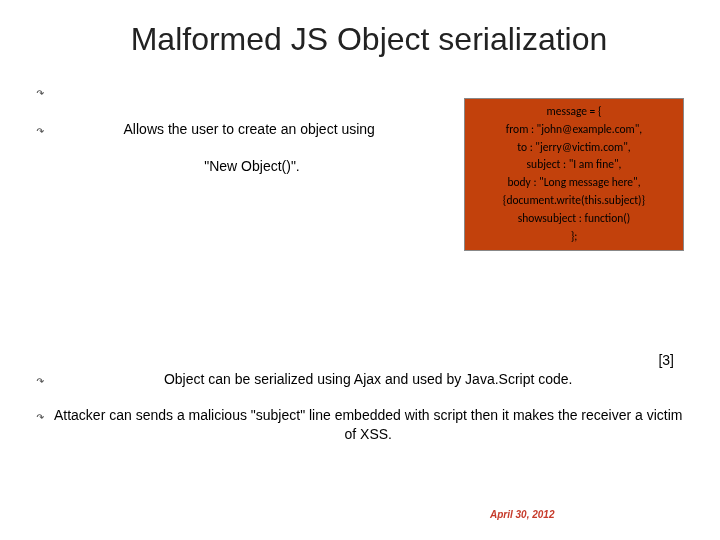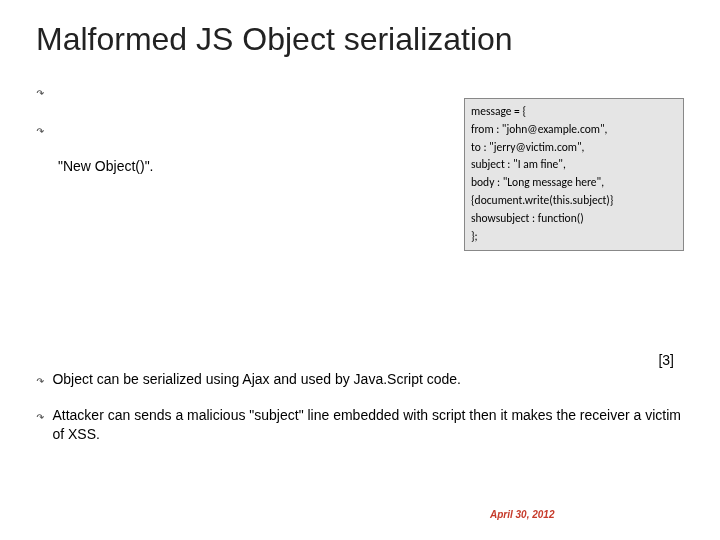--- a/index.html
+++ b/index.html
@@ -9,20 +9,21 @@
     background: #fff;
     font-family: Arial, Helvetica, sans-serif;
     position: relative;
     overflow: hidden;
   }
   .slide {
     width: 100%;
     height: 100%;
     padding: 20px 18px 0 36px;
     position: relative;
+    text-align: center;
   }
   .title {
     font-size: 32px;
     color: #222;
     font-weight: normal;
     margin-bottom: 24px;
     line-height: 1.2;
   }
   .content {
     position: relative;
@@ -56,21 +57,21 @@
     position: absolute;
     right: 36px;
     top: 98px;
     width: 220px;
     border: 1px solid #888;
     padding: 4px 6px;
     font-family: Calibri, Arial, sans-serif;
     font-size: 11.5px;
     line-height: 1.55;
     color: #000;
-    background: #e5e5e5;
+    background: #c2410c;
   }
   .code-line { white-space: nowrap; }
   .ref-tag {
     position: absolute;
     right: 46px;
     top: 352px;
     font-size: 14px;
     color: #000;
   }
   .lower-bullets {
@@ -118,20 +119,21 @@
   <h1 class="title">Malformed JS Object serialization</h1>
 
   <div class="content">
 
     <div class="bullets-upper">
       <div class="bullet">
         <span class="bullet-icon">↷</span>
       </div>
       <div class="bullet">
         <span class="bullet-icon">↷</span>
+        <span class="bullet-text">Allows the user to create an object using</span>
       </div>
       <div class="indent-text">"New Object()".</div>
     </div>
 
   </div>
 
   <div class="code-box">
     <div class="code-line">message = {</div>
     <div class="code-line">from : "john@example.com",</div>
     <div class="code-line">to : "jerry@victim.com",</div>

